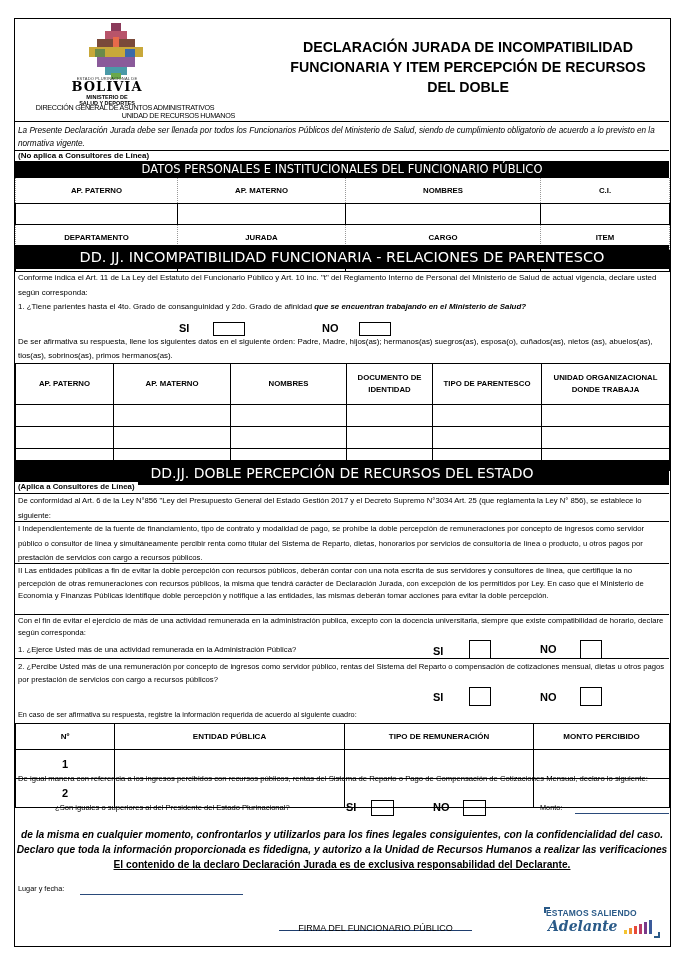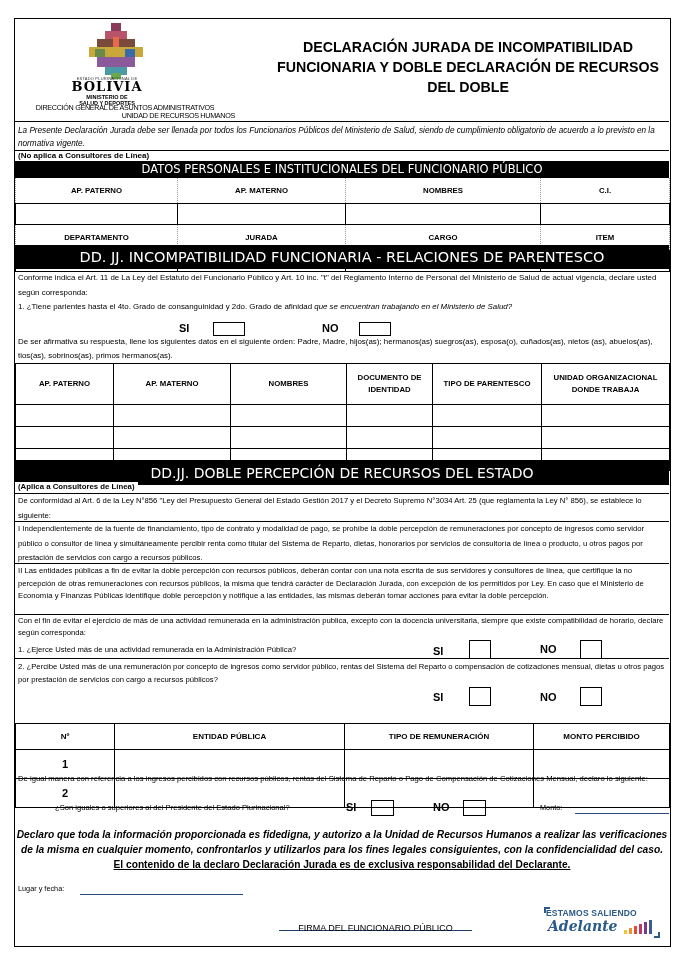--- a/index.html
+++ b/index.html
@@ -30,21 +30,21 @@
   table { border-collapse: collapse; position: absolute; left: 0; width: 654px; table-layout: fixed; }
   td, th { border: 1px solid #000; font-size: 7.8px; font-weight: bold; text-align: center; vertical-align: middle; padding: 8px; }
   .t1 td { border-left: 1px solid #000; border-right: 1px solid #000; }
   .t1 .hrow td { border-top: none; border-bottom: none; height: 12px; border-left: 1px dotted #999; border-right: 1px dotted #999; }
   .t1 .drow td { height: 21px; }
 
   .t2 .hrow td { height: 33px; line-height: 12px; }
   .t2 .drow td { height: 22px; }
 
   .para { position: absolute; left: 0; width: 654px; padding: 0 3px; font-size: 7.9px; line-height: 14.5px; }
-  .para .it { font-style: italic; font-weight: normal; margin-top: 16px; }
+  .para .it { font-style: italic; font-weight: bold; margin-top: 16px; }
   .cb { display: inline-block; width: 32px; height: 14px; border: 1px solid #000; vertical-align: middle; }
   .yn { position: absolute; font-weight: bold; font-size: 11px; }
 
   .sec3-box { position: absolute; left: 0; width: 654px; border-bottom: 1px solid #000; padding: 0 3px; font-size: 7.7px; line-height: 14.5px; }
 
   .t3 td { height: 16px; }
   .t3 .hrow td { height: 14px; font-size: 8px; }
   .t3 .drow td.num { font-size: 11px; }
 
   .decl { position: absolute; left: 0; top: 808px; width: 654px; text-align: center; font-style: italic; font-weight: bold; font-size: 10.2px; line-height: 15px; }
@@ -85,21 +85,21 @@
     </div>
     <div class="logo-small">ESTADO PLURINACIONAL DE</div>
     <div class="logo-bolivia">BOLIVIA</div>
     <div class="logo-min">MINISTERIO DE</div>
     <div class="logo-sal">SALUD Y DEPORTES</div>
     <div class="logo-dir">DIRECCIÓN GENERAL DE ASUNTOS ADMINISTRATIVOS</div>
     <div class="logo-unid">UNIDAD DE RECURSOS HUMANOS</div>
 
     <div class="title">
       <div>DECLARACIÓN JURADA DE INCOMPATIBILIDAD</div>
-      <div>FUNCIONARIA Y DOBLE DECLARACIÓN DE RECURSOS</div>
+      <div>FUNCIONARIA Y ITEM PERCEPCIÓN DE RECURSOS</div>
       <div>DEL DOBLE</div>
     </div>
   </div>
 
   <div class="intro">La Presente Declaración Jurada debe ser llenada por todos los Funcionarios Públicos del Ministerio de Salud, siendo de cumplimiento obligatorio de acuerdo a lo previsto en la normativa vigente.</div>
   <div class="noaplica">(No aplica a Consultores de Línea)</div>
 
   <div class="blackbar" style="top:142px;height:17px;font-size:11.5px;line-height:17px;">DATOS PERSONALES E INSTITUCIONALES DEL FUNCIONARIO PÚBLICO</div>
 
   <table class="t1" style="top:159px;">
@@ -212,20 +212,21 @@
   <div class="cb" style="position:absolute;left:454px;top:621px;height:19px;width:22px;"></div>
   <div class="yn" style="left:525px;top:624px;">NO</div>
   <div class="cb" style="position:absolute;left:565px;top:621px;height:19px;width:22px;"></div>
 
   <div class="sec3-box" style="top:641px;height:26px;line-height:13px;border-bottom:none;">2. ¿Percibe Usted más de una remuneración por concepto de ingresos como servidor público, rentas del Sistema del Reparto o compensación de cotizaciones mensual, dietas u otros pagos por prestación de servicios con cargo a recursos públicos?</div>
   <div class="yn" style="left:418px;top:672px;">SI</div>
   <div class="cb" style="position:absolute;left:454px;top:668px;height:19px;width:22px;"></div>
   <div class="yn" style="left:525px;top:672px;">NO</div>
   <div class="cb" style="position:absolute;left:565px;top:668px;height:19px;width:22px;"></div>
 
+  <div class="para" style="top:689px;font-size:7.3px;">En caso de ser afirmativa su respuesta, registre la información requerida  de acuerdo al siguiente cuadro:</div>
 
   <table class="t3" style="top:704px;">
     <colgroup>
         <col style="width:99px">
         <col style="width:230px">
         <col style="width:189px">
         <col style="width:136px">
       </colgroup>
     <tbody>
         <tr class="hrow">
@@ -253,22 +254,22 @@
 
   <div class="para" style="top:782px;left:37px;width:auto;font-size:7.6px;">¿Son iguales o superiores al del Presidente del Estado Plurinacional?</div>
   <div class="yn" style="left:331px;top:782px;">SI</div>
   <div class="cb" style="position:absolute;left:356px;top:781px;height:16px;width:23px;"></div>
   <div class="yn" style="left:418px;top:782px;">NO</div>
   <div class="cb" style="position:absolute;left:448px;top:781px;height:16px;width:23px;"></div>
   <div class="para" style="top:782px;left:522px;width:auto;font-size:7.3px;">Monto:</div>
   <div style="position:absolute;left:560px;top:794px;width:94px;border-bottom:1px solid #2a4a7a;"></div>
 
   <div class="decl">
+    <div>de la misma en cualquier momento, confrontarlos y utilizarlos para los fines legales consiguientes, con la confidencialidad del caso.</div>
     <div>Declaro que toda la información proporcionada es fidedigna, y autorizo a la Unidad de Recursos Humanos a realizar las verificaciones</div>
-    <div>de la misma en cualquier momento, confrontarlos y utilizarlos para los fines legales consiguientes, con la confidencialidad del caso.</div>
     <div class="decl-u">El contenido de la declaro Declaración Jurada es de exclusiva responsabilidad del Declarante.</div>
   </div>
 
   <div class="lugar">Lugar y fecha:</div>
   <div class="lugar-line"></div>
 
   <div class="firma-line"></div>
   <div class="firma">FIRMA DEL FUNCIONARIO PÚBLICO</div>
 
   <div class="adel">

